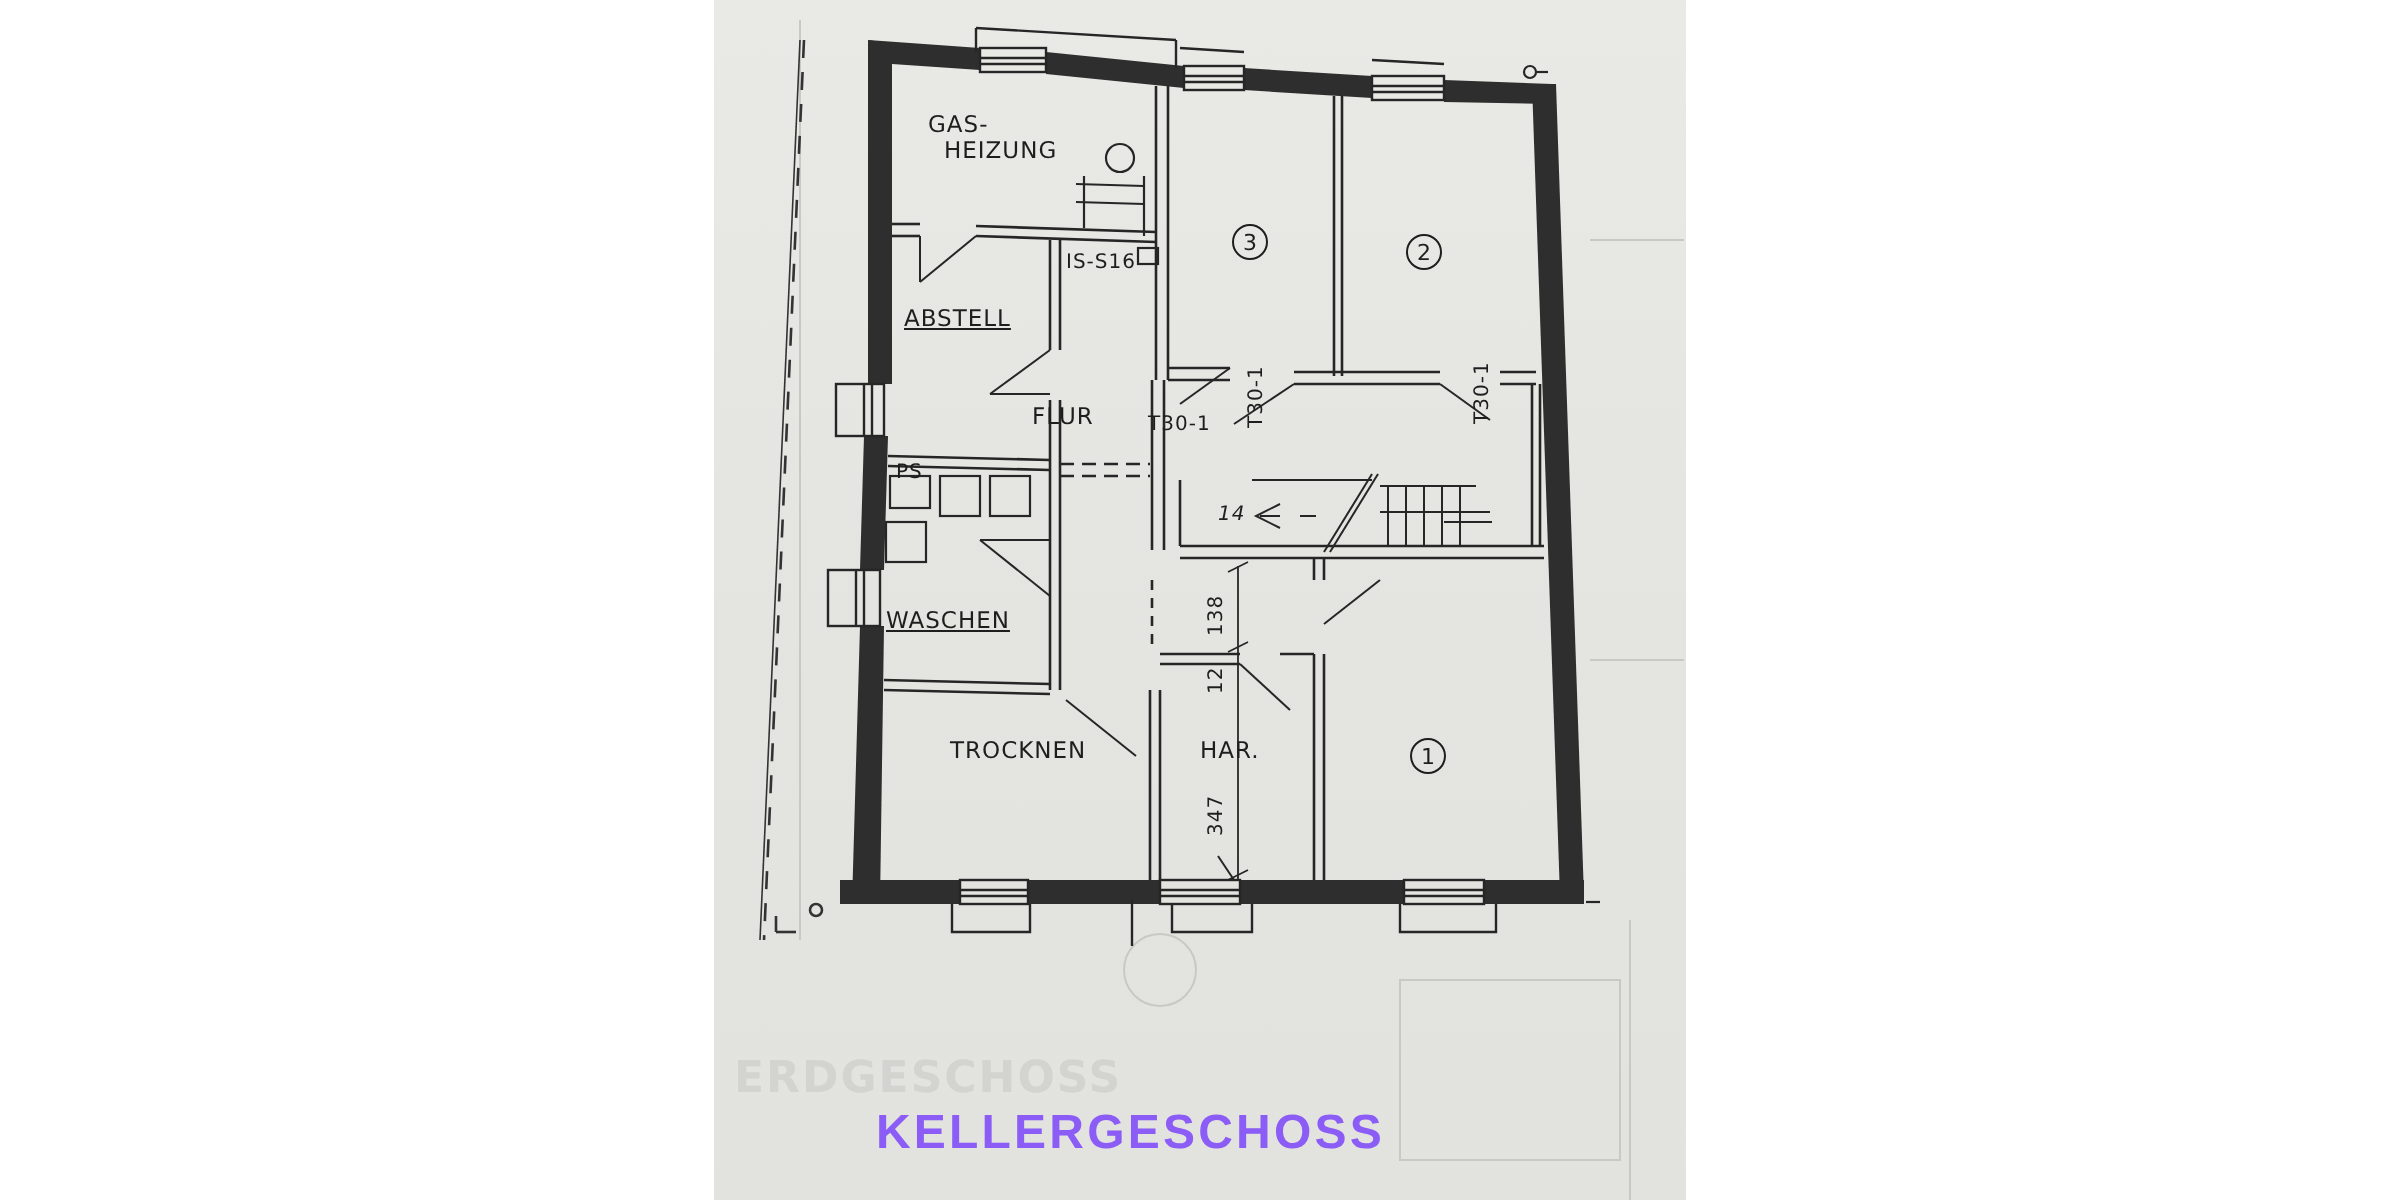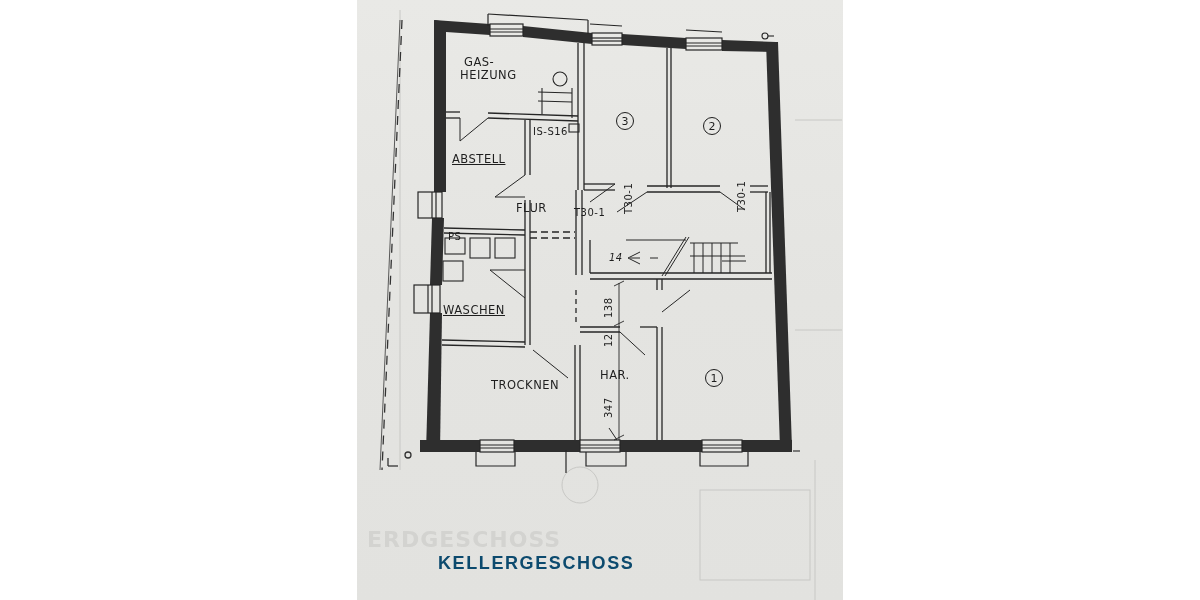--- a/index.html
+++ b/index.html
@@ -22,21 +22,21 @@
     }
     .lbl-small { font-size: 10px; }
     .vert { transform-origin: left top; transform: rotate(-90deg); }
     .circ {
       position: absolute; width: 16px; height: 16px; border: 1.3px solid #1e1e1e; border-radius: 50%;
       font-family: "DejaVu Sans", sans-serif; font-size: 11px; color: #1e1e1e;
       display: flex; align-items: center; justify-content: center; line-height: 1;
     }
     .title {
       position: absolute; left: 438px; top: 553px; font-family: "Liberation Sans", sans-serif;
-      font-weight: bold; font-size: 18px; letter-spacing: 1.6px; color: #0c4a6e;
+      font-weight: bold; font-size: 24px; letter-spacing: 1.6px; color: #8b5cf6;
     }
   </style>
 </head>
 <body>
 
 <div class="page">
   <span class="ghost" style="left:10px; top:527px; font-size:22px;">ERDGESCHOSS</span>
 </div>
 
 <svg class="plan" width="1200" height="600">
@@ -203,31 +203,31 @@
 
   <g stroke="#262626" stroke-width="0.9" fill="none">
     <line x1="619" y1="283" x2="619" y2="440"></line>
     <line x1="614" y1="286" x2="624" y2="281"></line>
     <line x1="614" y1="326" x2="624" y2="321"></line>
     <line x1="614" y1="440" x2="624" y2="435"></line>
   </g>
 </svg>
 
 <span class="lbl" style="left:464px; top:57px;">GAS-</span>
-<span class="lbl" style="left:460px; top:70px;">HEIZUNG</span>
+<span class="lbl" style="left:472px; top:70px;">HEIZUNG</span>
 <span class="lbl lbl-small" style="left:533px; top:127px;">IS-S16</span>
 <span class="lbl" style="left:452px; top:154px;text-decoration:underline;">ABSTELL</span>
 <span class="lbl" style="left:516px; top:203px;">FLUR</span>
 <span class="lbl lbl-small" style="left:574px; top:208px;">T30-1</span>
 <span class="lbl lbl-small vert" style="left:624px; top:214px;">T30-1</span>
 <span class="lbl lbl-small vert" style="left:737px; top:212px;">T30-1</span>
 <span class="lbl lbl-small" style="left:448px; top:232px;">PS</span>
 <span class="lbl lbl-small" style="left:609px; top:253px;font-style:italic;">14</span>
 <span class="lbl" style="left:443px; top:305px;text-decoration:underline;">WASCHEN</span>
-<span class="lbl" style="left:491px; top:370px;margin-top:10px;">TROCKNEN</span>
+<span class="lbl" style="left:475px; top:370px;">TROCKNEN</span>
 <span class="lbl" style="left:600px; top:370px;">HAR.</span>
 <span class="lbl lbl-small vert" style="left:604px; top:318px;">138</span>
 <span class="lbl lbl-small vert" style="left:604px; top:347px;">12</span>
 <span class="lbl lbl-small vert" style="left:604px; top:418px;">347</span>
 
 <div class="circ" style="left:616px; top:112px;">3</div>
 <div class="circ" style="left:703px; top:117px;">2</div>
 <div class="circ" style="left:705px; top:369px;">1</div>
 
 <div class="title">KELLERGESCHOSS</div>

